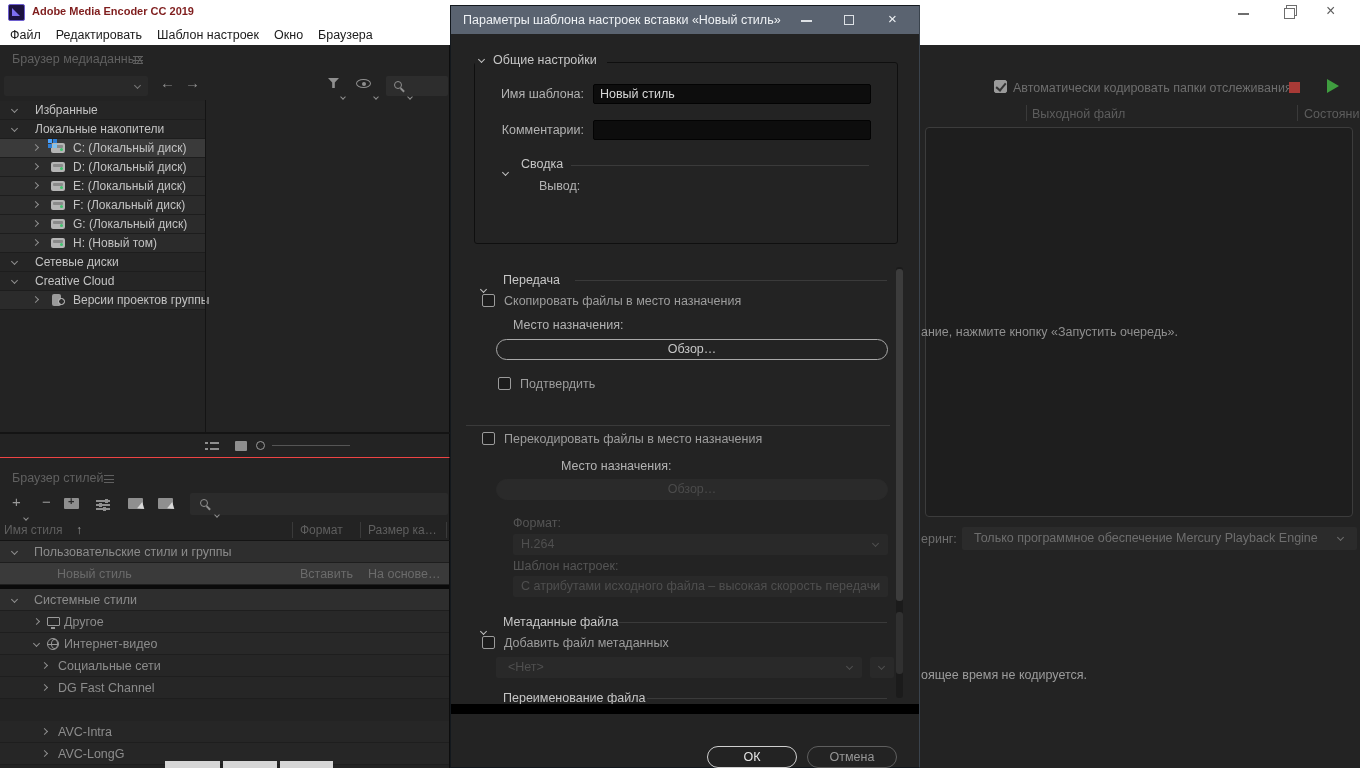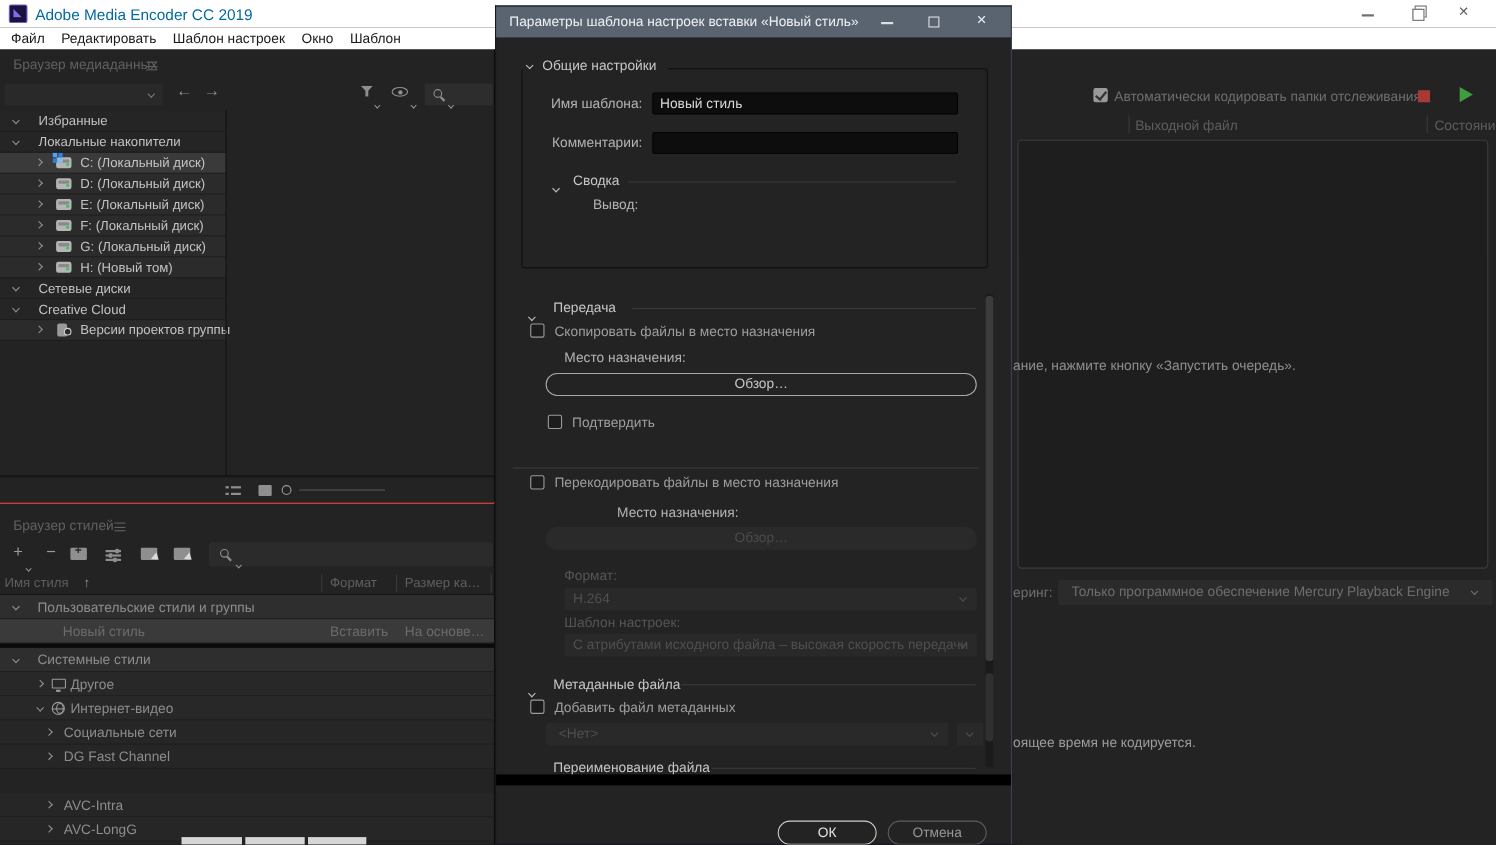--- a/index.html
+++ b/index.html
@@ -5,21 +5,21 @@
   html,body{margin:0;padding:0;background:#111;}
   *{box-sizing:border-box;}
   .screen{position:relative;width:1360px;height:768px;overflow:hidden;background:#232323;
           font-family:"Liberation Sans",sans-serif;-webkit-font-smoothing:antialiased;}
   .abs{position:absolute;}
 
   
   .titlebar{position:absolute;left:0;top:0;width:1360px;height:25px;background:#ffffff;}
   .app-icon{position:absolute;left:8px;top:4px;width:17px;height:17px;background:#1c1240;border:1px solid #6e5fd0;border-radius:2px;}
   .app-icon::after{content:'';position:absolute;left:3px;top:3px;width:8px;height:8px;background:#7d6ef0;clip-path:polygon(0 0,100% 100%,0 100%);}
-  .mw-title{position:absolute;left:32px;top:5px;font-size:14px;color:#0369a1;}
+  .mw-title{position:absolute;left:32px;top:5px;font-size:11px;color:#7f1d1d;font-weight:bold;}
   .mw-min{position:absolute;left:1238px;top:13px;width:11px;height:2px;background:#6e6e6e;}
   .mw-restore{position:absolute;left:1284px;top:8px;width:9px;height:9px;border:1px solid #6e6e6e;background:#fff;}
   .mw-restore::before{content:'';position:absolute;left:1px;top:-4px;width:9px;height:9px;border:1px solid #6e6e6e;}
   .mw-restore::after{content:'';position:absolute;left:-1px;top:-1px;width:9px;height:9px;background:#fff;border:1px solid #6e6e6e;}
   .mw-close{position:absolute;left:1326px;top:2px;font-size:16px;color:#5e5e5e;}
   .menubar{position:absolute;left:0;top:25px;width:1360px;height:20px;background:#ffffff;padding-left:10px;}
   .menu-item{display:inline-block;font-size:12.5px;color:#1b1b1b;line-height:20px;margin-right:15px;}
 
   
   .panel-title{font-size:12.5px;color:#606060;}
@@ -146,21 +146,21 @@
 <div class="screen">
 
   <div class="titlebar">
     <div class="app-icon"></div>
     <span class="mw-title">Adobe Media Encoder CC 2019</span>
     <div class="mw-min"></div>
     <div class="mw-restore"></div>
     <div class="mw-close">×</div>
   </div>
 
-  <div class="menubar" id="menubar"><span class="menu-item">Файл</span><span class="menu-item">Редактировать</span><span class="menu-item">Шаблон настроек</span><span class="menu-item">Окно</span><span class="menu-item">Шаблон</span></div>
+  <div class="menubar" id="menubar"><span class="menu-item">Файл</span><span class="menu-item">Редактировать</span><span class="menu-item">Шаблон настроек</span><span class="menu-item">Окно</span><span class="menu-item">Браузера</span></div>
 
   <div class="media-browser">
     <span class="panel-title abs" style="left:12px;top:7px;">Браузер медиаданных</span>
     <span class="ico-menu" style="left:133px;top:11px;"></span>
     <div class="mb-combo">
         <span class="chev down"></span>
       </div>
     <span class="nav-arrow" style="left:160px;">←</span>
     <span class="nav-arrow" style="left:185px;">→</span>
     <span class="ico-funnel" style="left:328px;top:33px;"></span>

